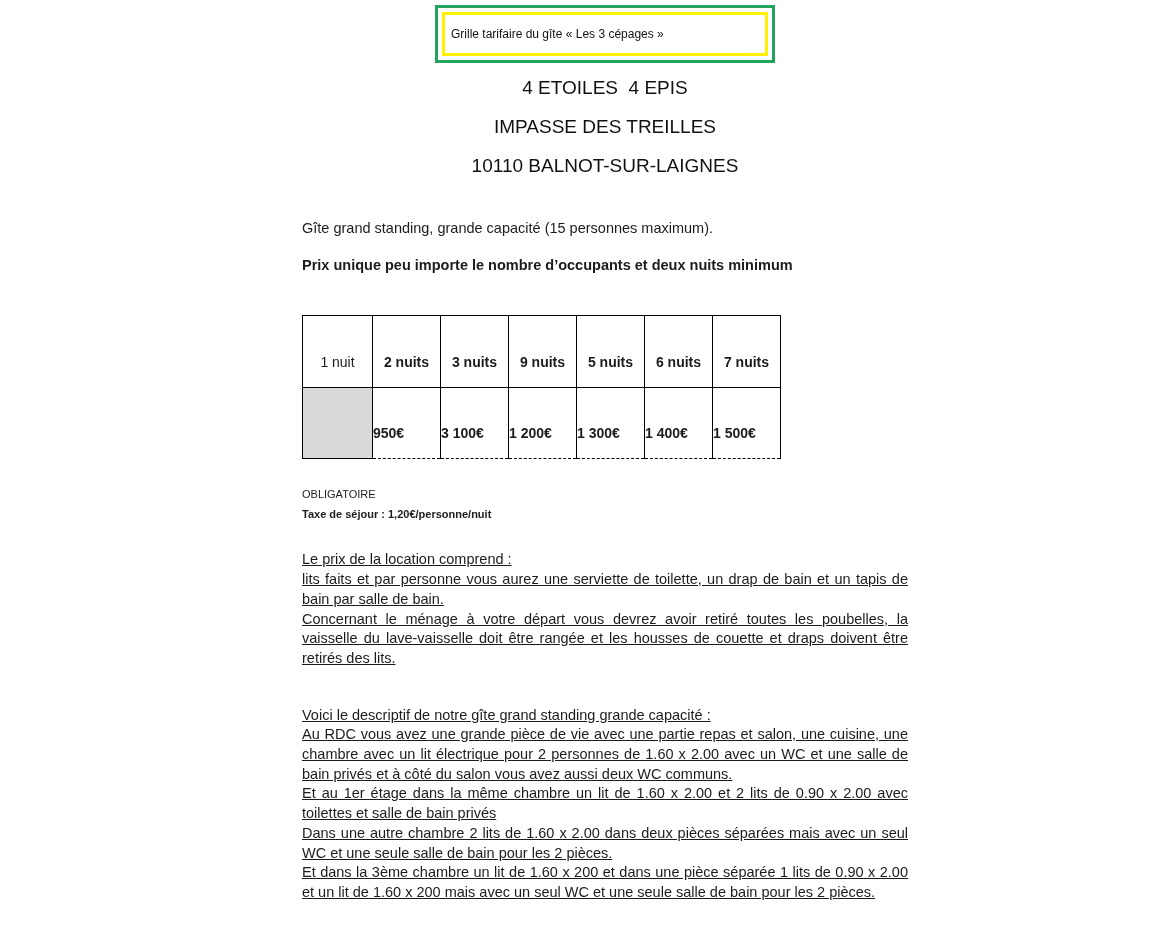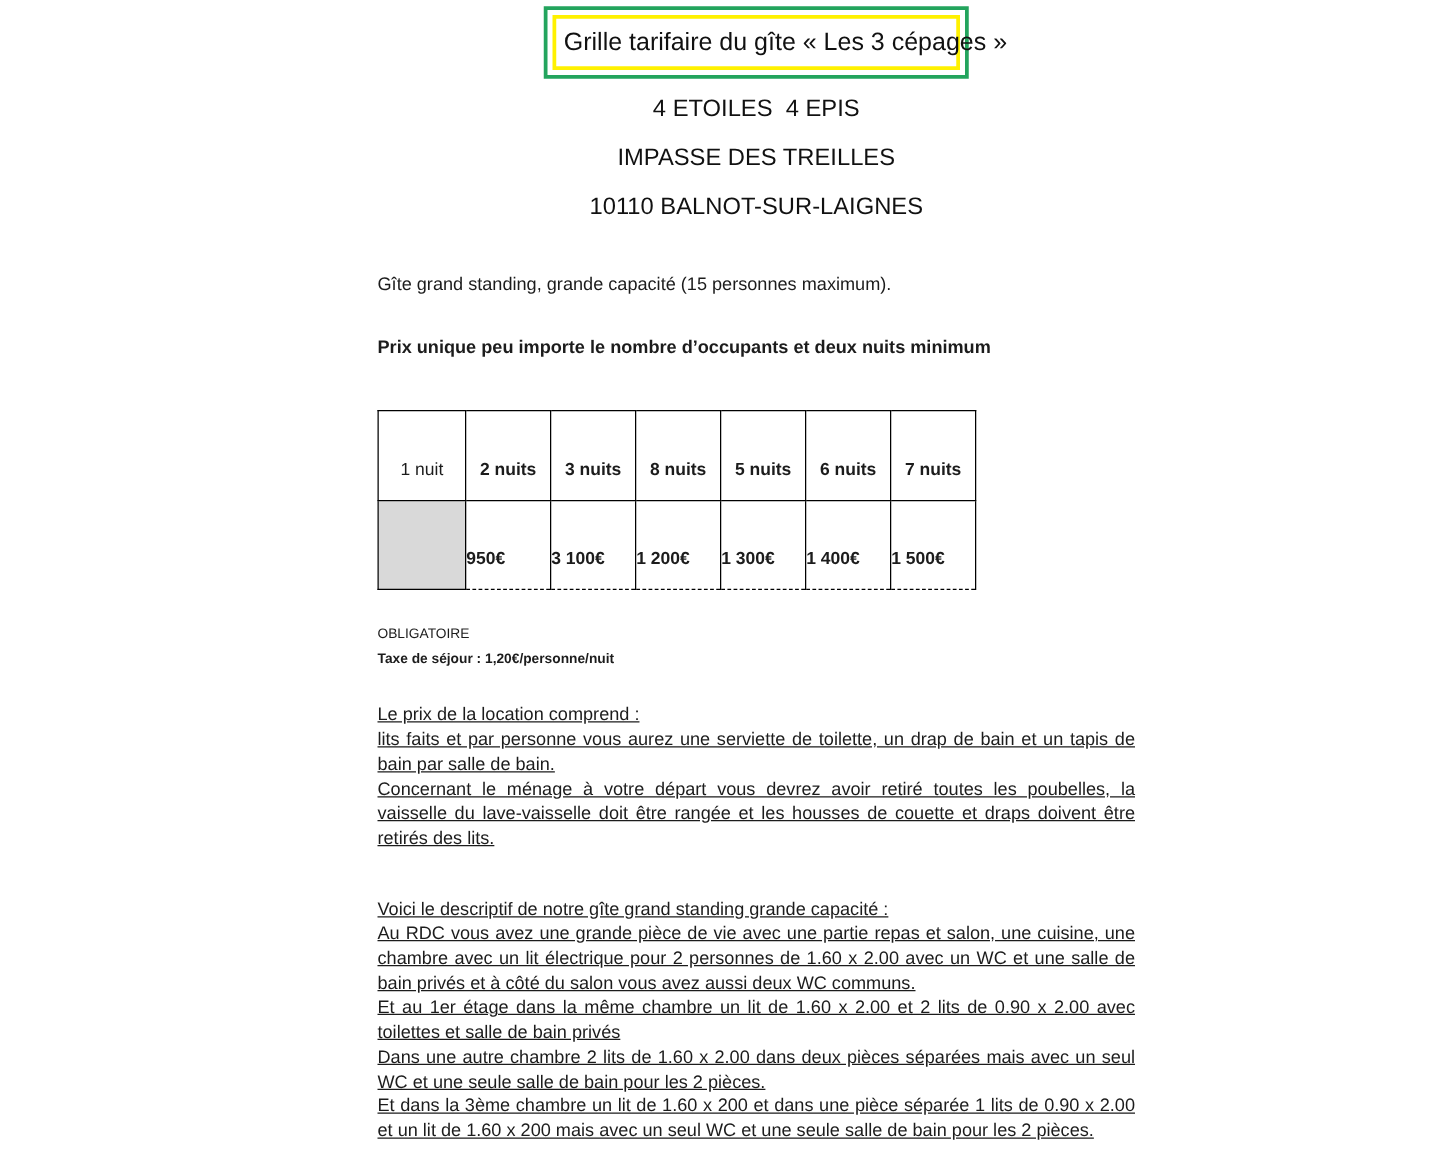--- a/index.html
+++ b/index.html
@@ -25,21 +25,21 @@
     width: 340px;
     margin: 0 auto;
     border: 3px solid #23a45d;
     padding: 4px;
     box-sizing: border-box;
   }
   .title-box-inner {
     border: 3px solid #fff100;
     padding: 10px 6px;
     text-align: left;
-    font-size: 20px;
+    font-size: 12px;
     line-height: 18px;
     white-space: nowrap;
     color: #111111;
   }
   .heading {
     text-align: center;
     font-size: 19px;
     line-height: 15px;
     margin: 0 0 24px 0;
     white-space: pre-wrap;
@@ -47,21 +47,21 @@
   }
   .heading.first { margin-top: 17px; }
   .intro { margin-top: 48px; }
   .intro-line {
     font-size: 14.5px;
     line-height: 15px;
     margin: 0;
   }
   .intro-line.bold {
     font-weight: bold;
-    margin-top: 35px;
+    margin-top: 22px;
   }
   
   table.price-table {
     border-collapse: collapse;
     margin-top: 42px;
     table-layout: fixed;
   }
   .price-table th, .price-table td {
     border: 1px solid #000000;
     box-sizing: border-box;
@@ -121,21 +121,21 @@
     <p class="intro-line">Gîte grand standing, grande capacité (15 personnes maximum).</p>
     <p class="intro-line bold">Prix unique peu importe le nombre d’occupants et deux nuits minimum</p>
   </div>
 
   <table class="price-table">
     <tbody>
         <tr>
       <th class="col-first">1 nuit</th>
       <th>2 nuits</th>
       <th>3 nuits</th>
-      <th>8 nuits</th>
+      <th>9 nuits</th>
       <th>5 nuits</th>
       <th>6 nuits</th>
       <th>7 nuits</th>
     </tr>
     <tr>
       <td class="empty-gray"></td>
       <td class="dashed-bottom">950€</td>
       <td class="dashed-bottom">3 100€</td>
       <td class="dashed-bottom">1 200€</td>
       <td class="dashed-bottom">1 300€</td>

